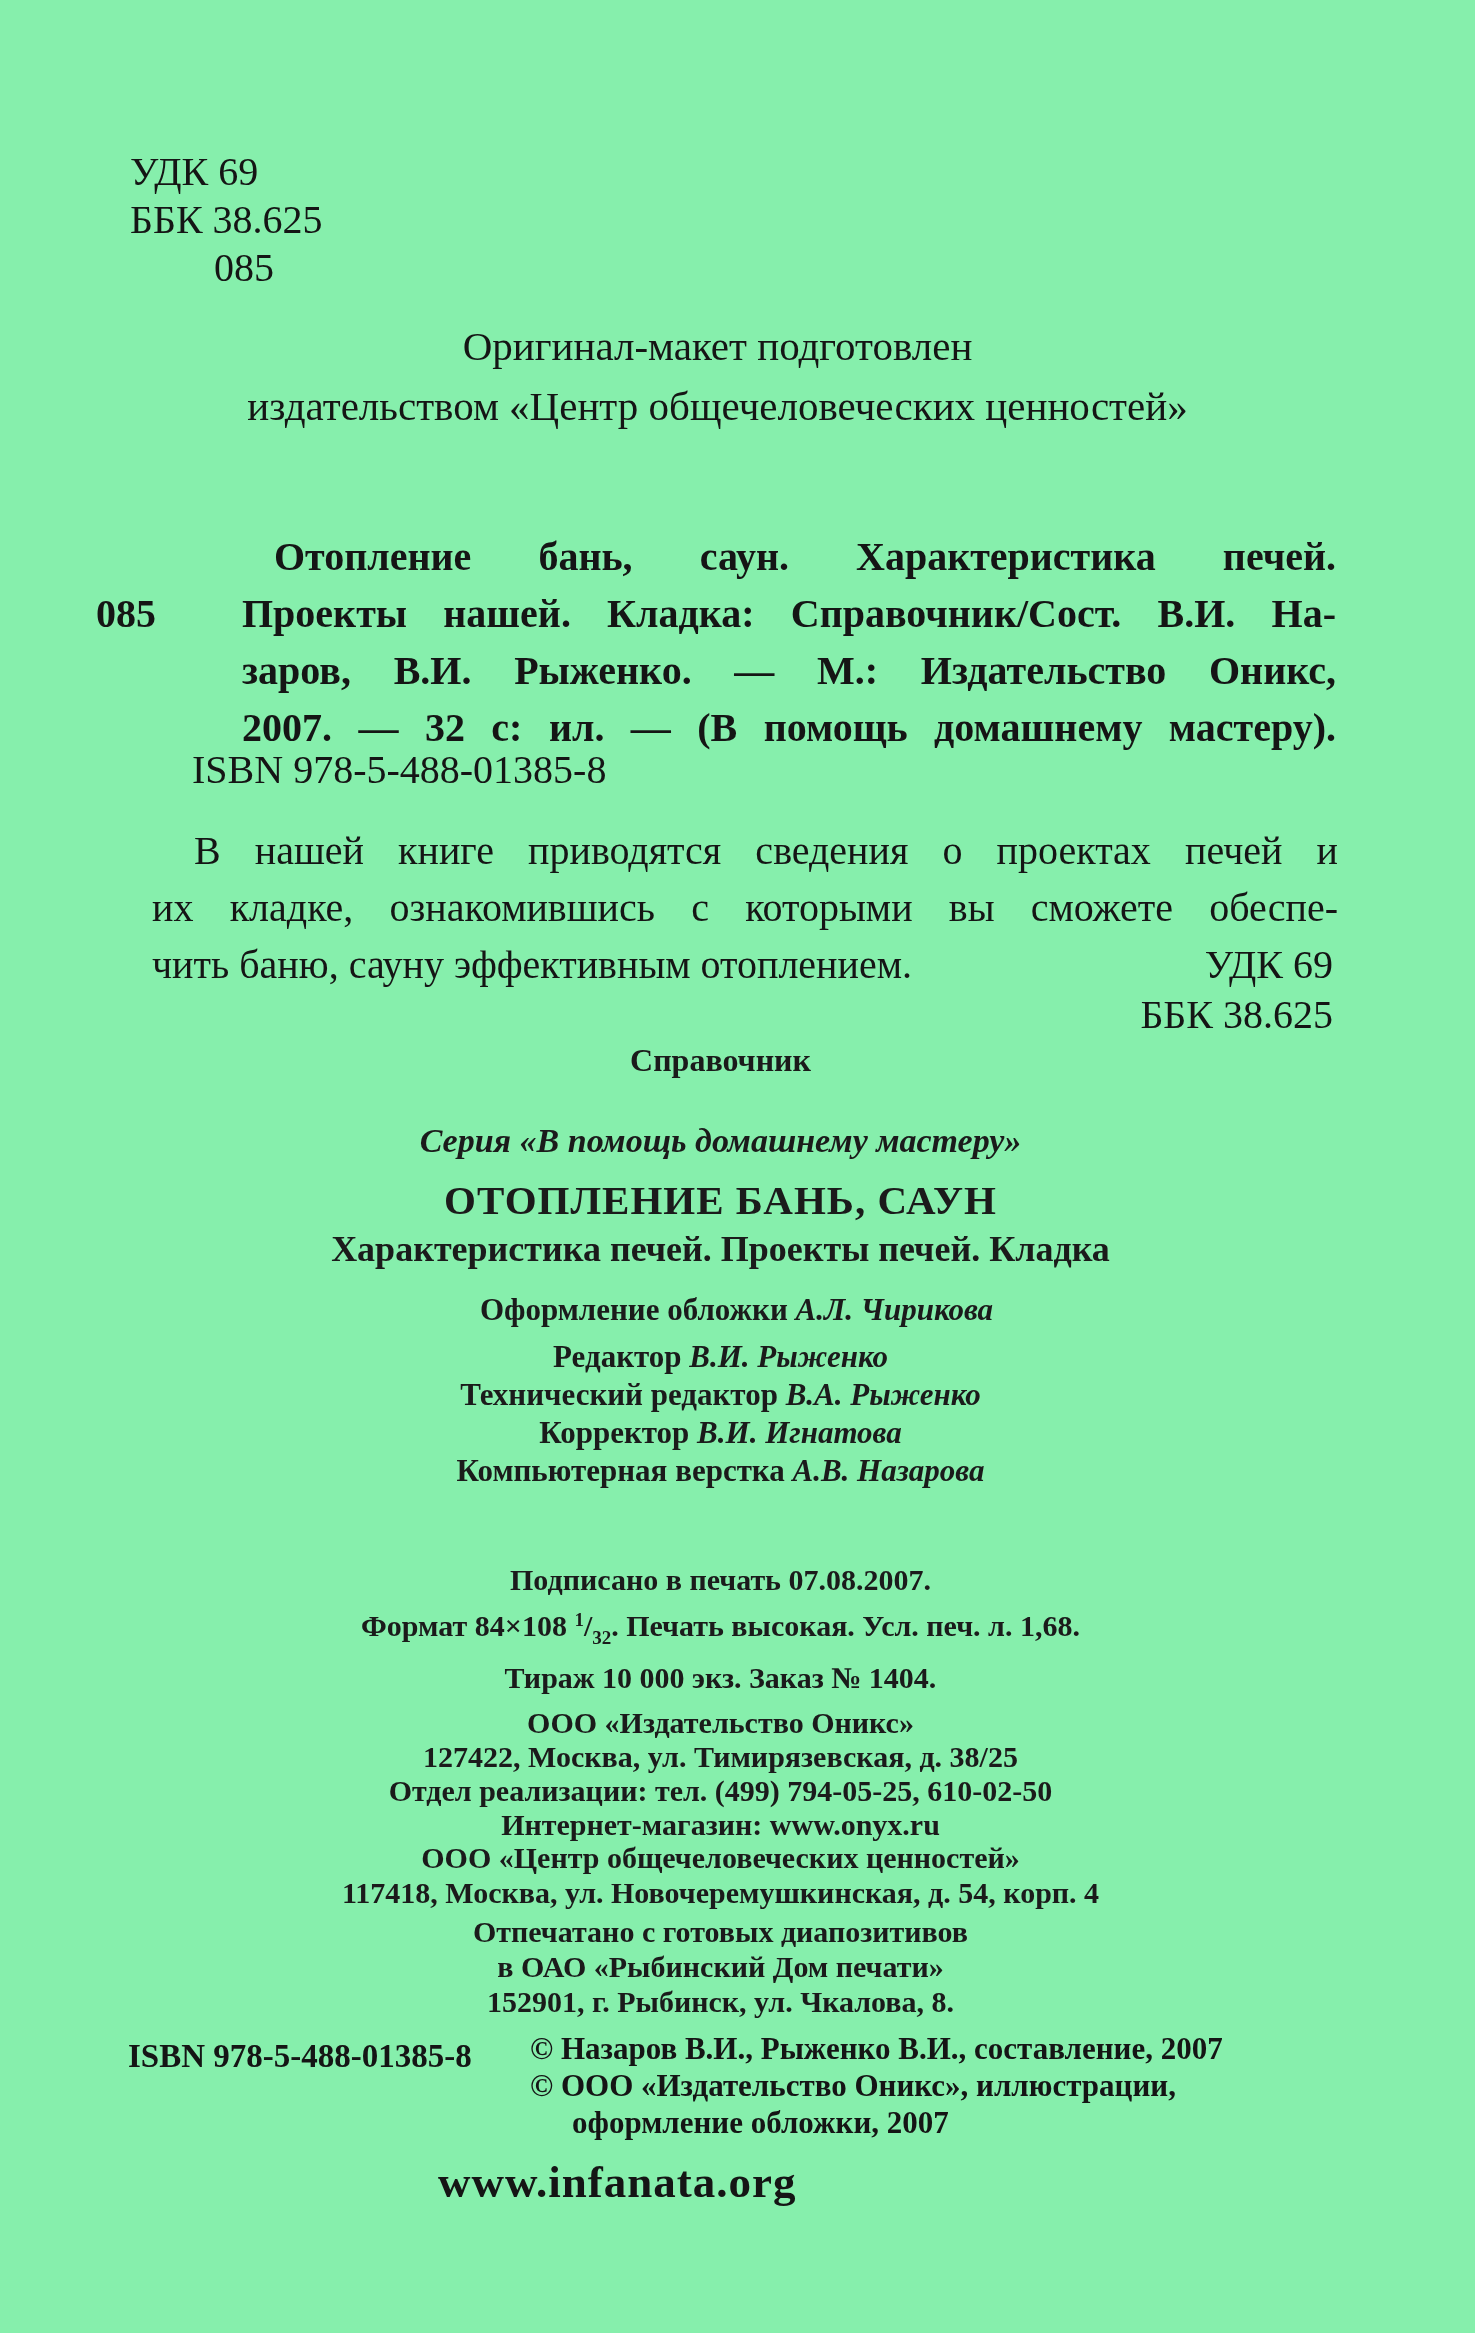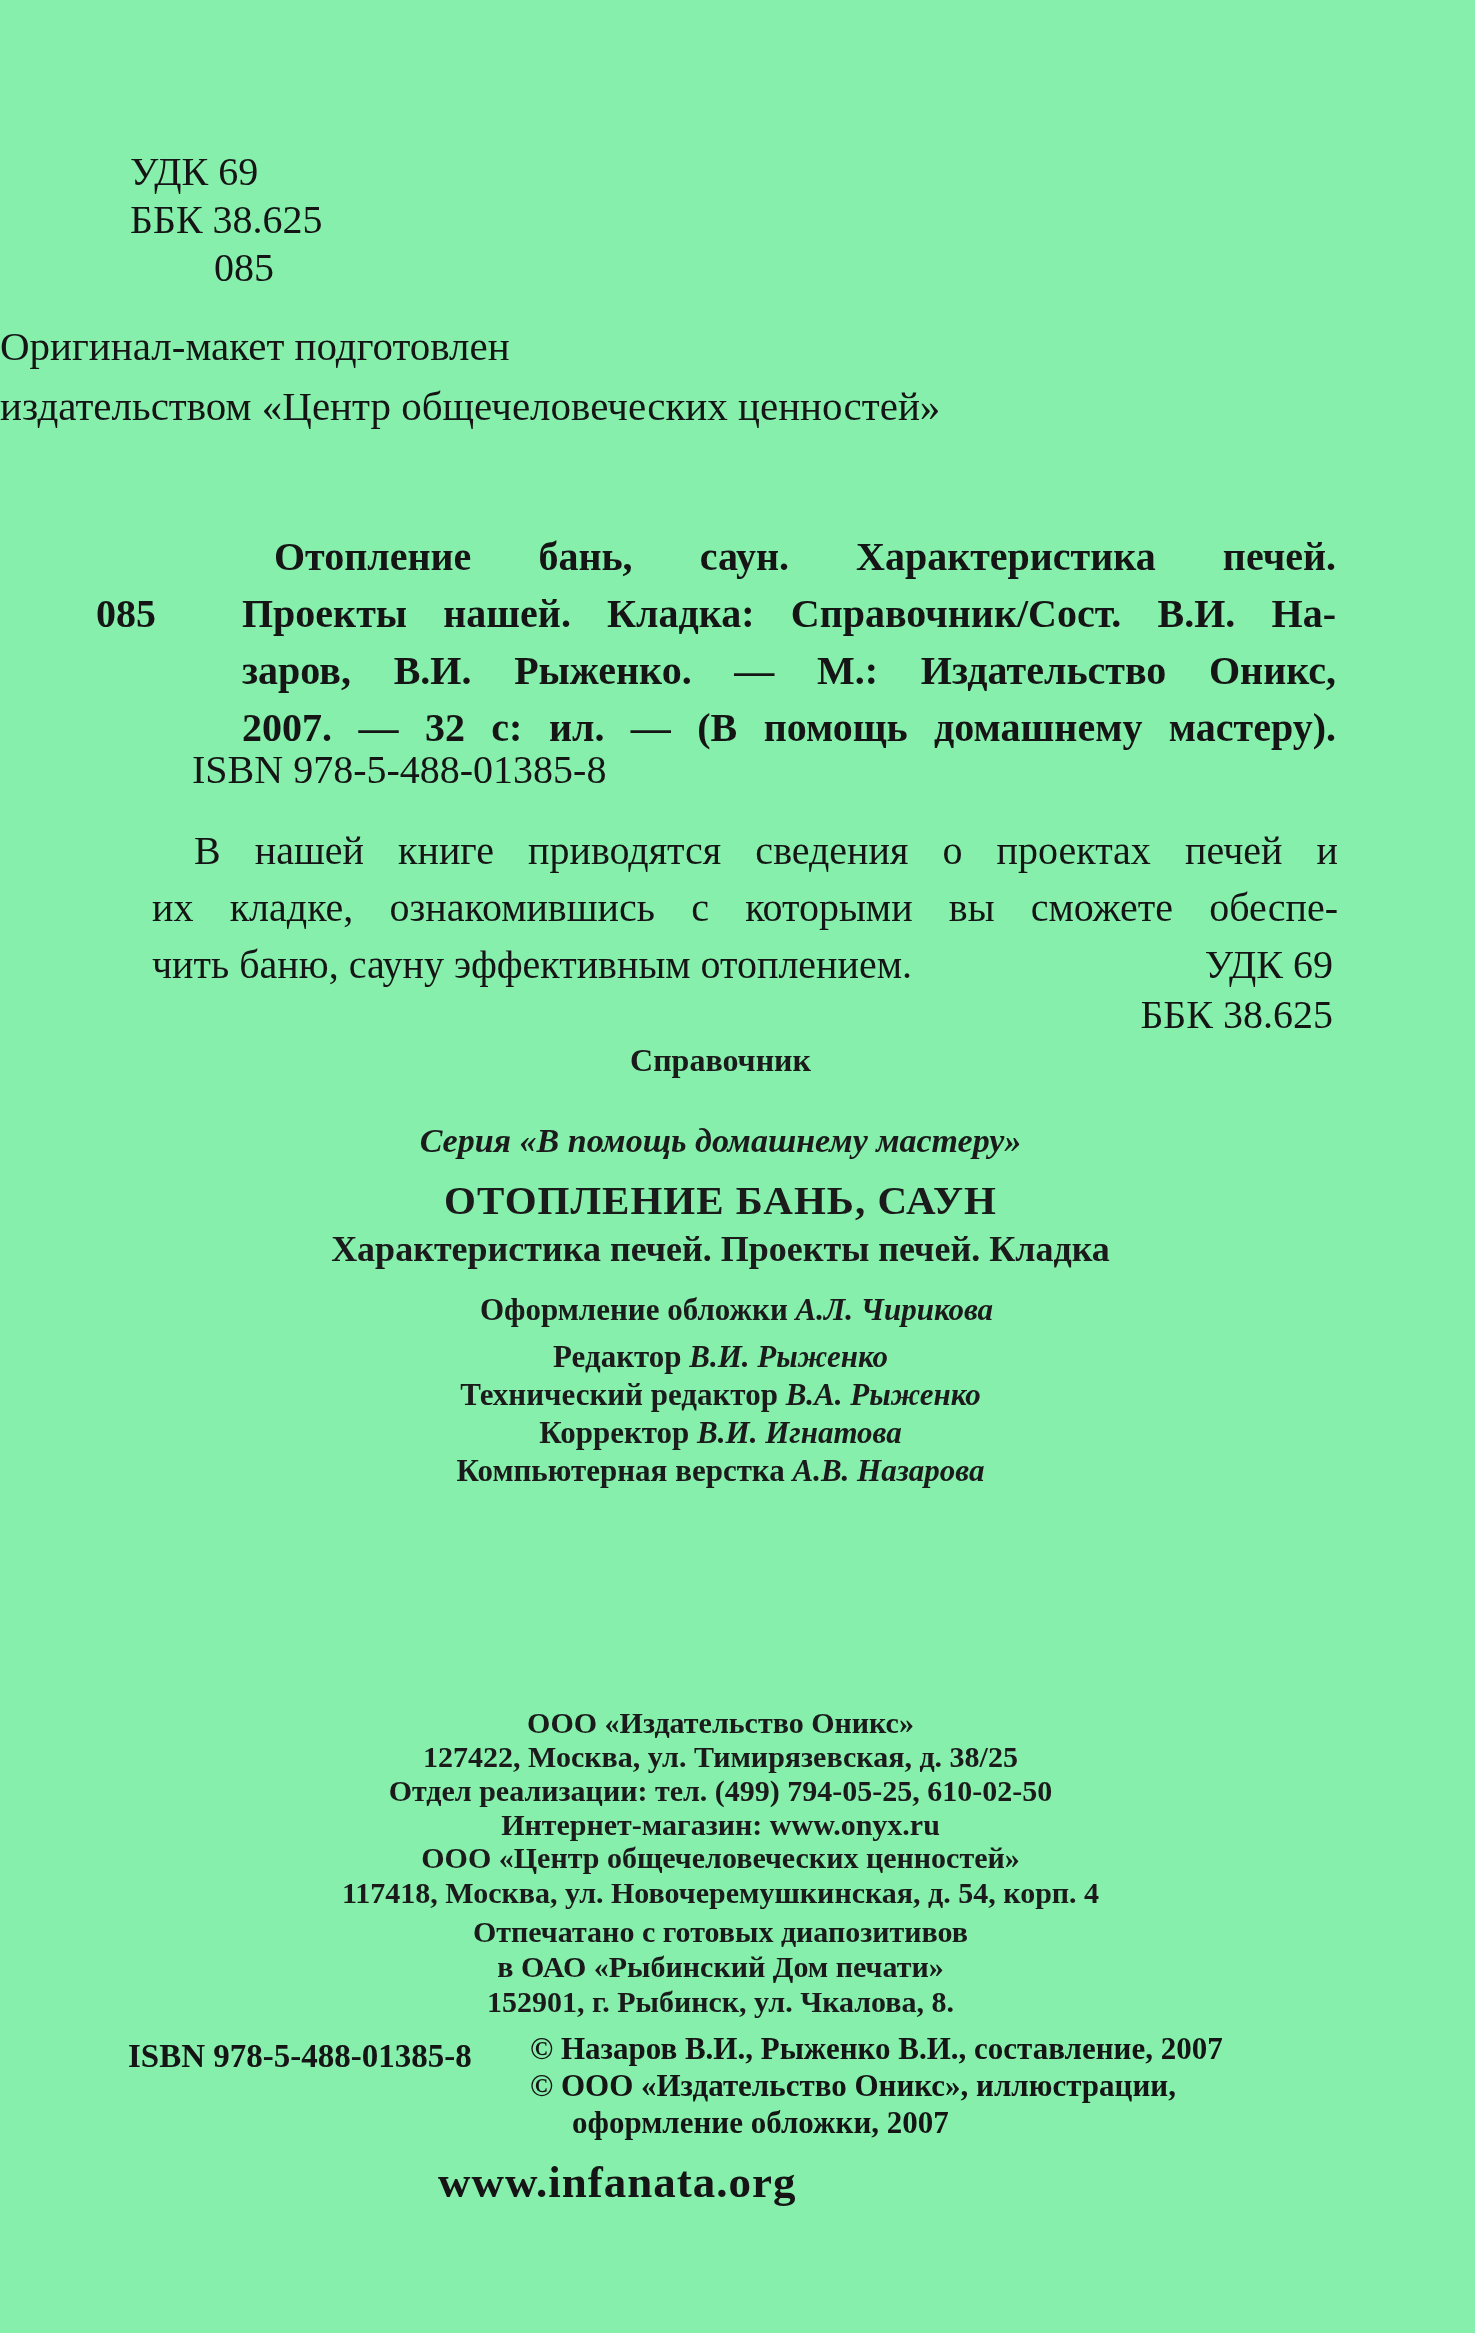--- a/index.html
+++ b/index.html
@@ -9,21 +9,21 @@
     margin:0 auto;
     background:#86efac;
     color:#151515;
     font-family:"Liberation Serif","DejaVu Serif",serif;
     overflow:hidden;
   }
   
   .top-codes{position:absolute;left:130px;top:148px;font-size:40px;line-height:48px;white-space:nowrap;}
   .top-codes .indent{padding-left:84px;}
   
-  .prepared{position:absolute;left:0;right:40px;top:316px;text-align:left;font-size:41px;line-height:60px;}
+  .prepared{position:absolute;left:0;right:40px;top:316px;text-align:center;font-size:41px;line-height:60px;}
   
   .bib{position:absolute;left:96px;top:528px;width:1240px;font-weight:bold;font-size:40px;line-height:57px;}
   .bib .card-code{position:absolute;left:0;top:57px;}
   .bib .card-text{margin-left:146px;}
   .jline{text-align:justify;text-align-last:justify;}
   .bib .first{padding-left:32px;}
   .isbn-mid{position:absolute;left:192px;top:746px;font-size:40px;white-space:nowrap;}
   
   .annotation{position:absolute;left:152px;top:822px;width:1186px;font-size:40px;line-height:57px;}
   .annotation .first{padding-left:42px;}
@@ -108,20 +108,27 @@
     </div>
     <div>
       <span>Корректор </span><span class="name-italic">В.И. Игнатова</span>
     </div>
     <div>
       <span>Компьютерная верстка </span><span class="name-italic">А.В. Назарова</span>
     </div>
   </div>
 
 
+  <div class="cblock c-print">
+    <div>Подписано в печать 07.08.2007.</div>
+    <div>
+      <span>Формат 84×108 </span><sup class="frac">1</sup><span>/</span><sub class="frac">32</sub><span>. Печать высокая. Усл. печ. л. 1,68.</span>
+    </div>
+    <div>Тираж 10 000 экз. Заказ № 1404.</div>
+  </div>
 
   <div class="cblock c-onyx">
     <div>ООО «Издательство Оникс»</div>
     <div>127422, Москва, ул. Тимирязевская, д. 38/25</div>
     <div>Отдел реализации: тел. (499) 794-05-25, 610-02-50</div>
     <div>Интернет-магазин: www.onyx.ru</div>
   </div>
 
   <div class="cblock c-center">
     <div>ООО «Центр общечеловеческих ценностей»</div>

